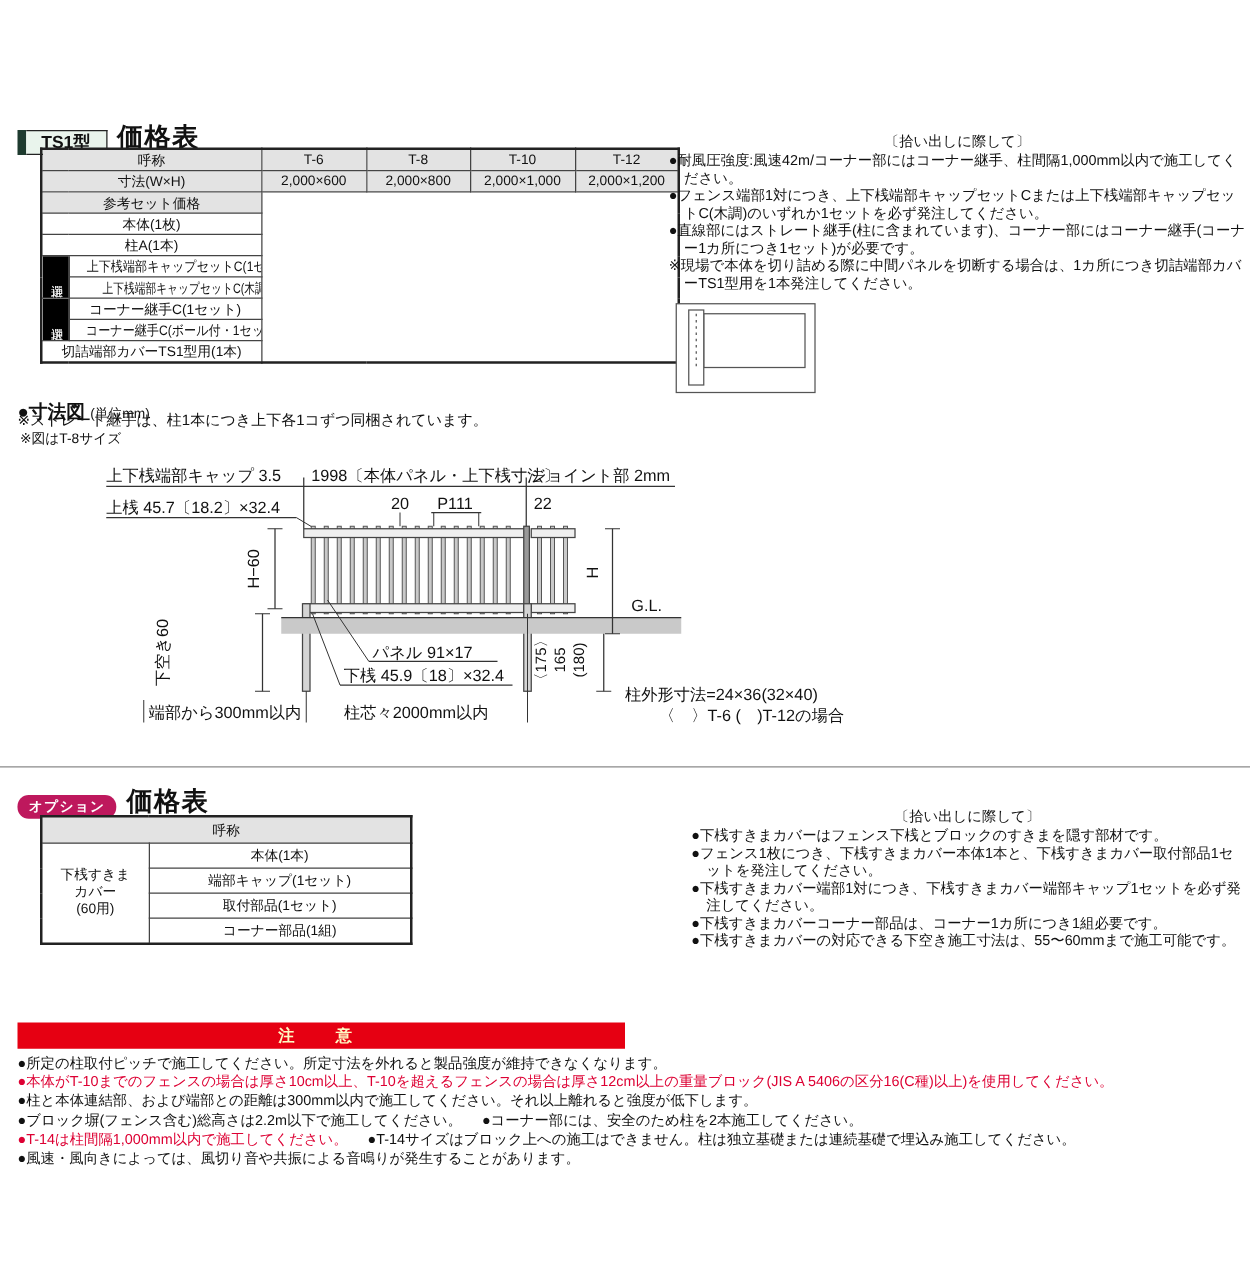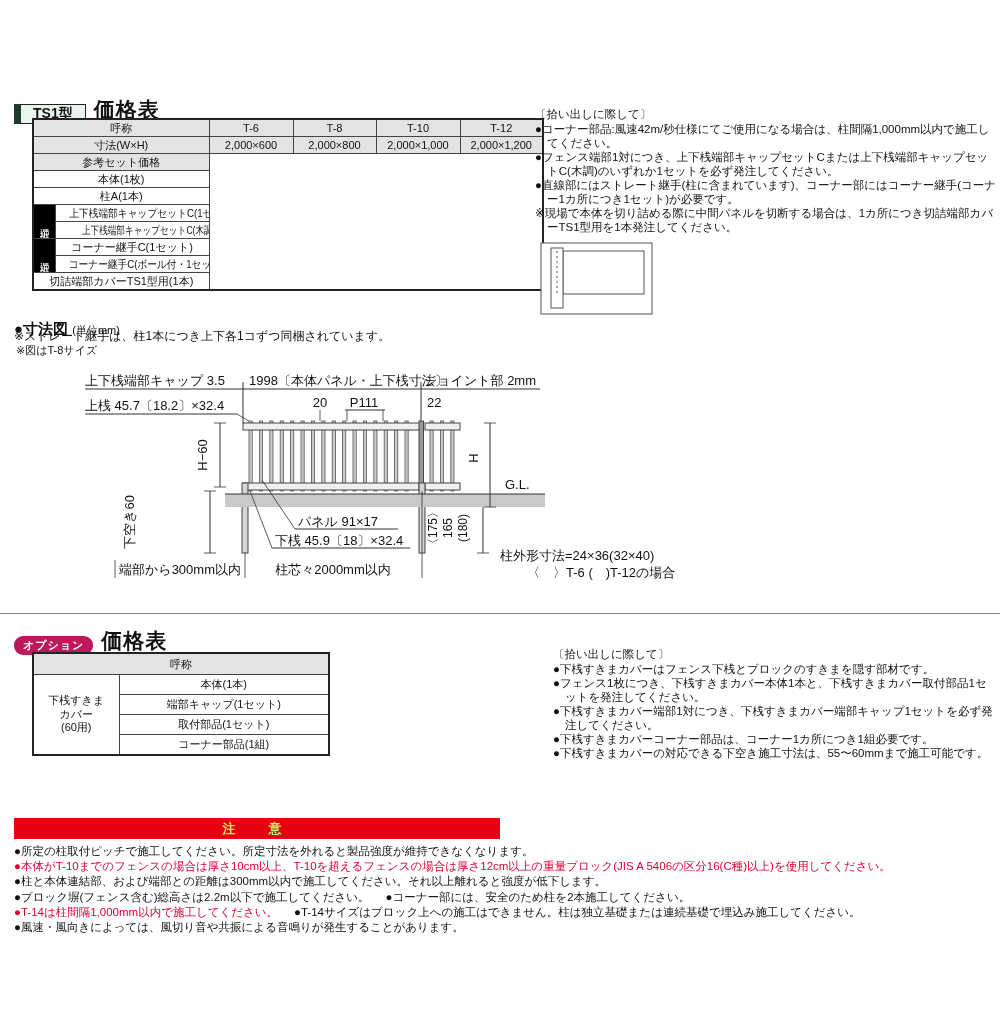--- a/index.html
+++ b/index.html
@@ -29,40 +29,40 @@
   .squeeze2{display:inline-block;transform:scaleX(.78);transform-origin:center;white-space:nowrap;}
 
   .otable{position:absolute;left:14px;top:652px;width:296px;font-size:11px;border:2px solid #222;}
   .otable td{border:1px solid #444;height:19px;text-align:center;padding:0 2px;}
   .group-cell{white-space:pre-line;line-height:1.25;}
 
   .tnote{position:absolute;left:14px;top:300px;font-size:12px;margin-top:28px;}
 
   
   .notes{position:absolute;font-size:11.5px;line-height:14px;}
-  .notes .nt{margin:0 0 1px 0;}
+  .notes .nt{margin:0 0 1px 0;text-align:center;}
   .notes .ni{padding-left:12px;text-indent:-12px;margin:0;}
 
   
   .dim-title{position:absolute;left:14px;top:320px;font-size:15px;font-weight:bold;}
   .dim-unit{font-size:11px;font-weight:normal;}
   .dim-note{position:absolute;left:16px;top:343px;font-size:11px;}
   svg text{fill:#111;font-family:"Liberation Sans","DejaVu Sans",sans-serif;}
   .dline{stroke:#333;stroke-width:1;fill:none;}
   .thin{stroke:#333;stroke-width:.8;fill:none;}
   .rail{fill:#efefef;stroke:#444;stroke-width:1;}
   .post{fill:#d4d4d4;stroke:#444;stroke-width:1;}
   [data-name="fence-pickets"] rect{fill:#c9c9c9;stroke:#555;stroke-width:.8;}
   .gband{fill:#c9c9c9;}
 
   .divider{position:absolute;left:0;right:0;top:613px;border-top:1px solid #8a8a8a;}
 
   
   .caution-bar{position:absolute;left:14px;top:818px;width:486px;height:21px;background:#e60012;
-               color:#bef264;font-weight:bold;font-size:13px;display:flex;align-items:center;
+               color:#fef9c3;font-weight:bold;font-size:13px;display:flex;align-items:center;
                justify-content:center;letter-spacing:10px;}
   .caution-body{position:absolute;left:14px;top:844px;width:982px;font-size:11.5px;line-height:15.2px;}
   .cline{white-space:nowrap;}
   .red{color:#dd0033;}
   .gap{display:inline-block;width:16px;}
 
   
   .cutfig{position:absolute;left:540px;top:242px;}
 </style>
 </head>
@@ -129,21 +129,21 @@
     <tr data-name="table-row">
       <td colspan="2" data-name="end-cover-cell">切詰端部カバーTS1型用(1本)</td>
     </tr>
   </tbody>
     </table>
 
   <div class="tnote" data-name="ts1-table-note">※ストレート継手は、柱1本につき上下各1コずつ同梱されています。</div>
 
   <div class="notes" style="left:535px;top:107px;width:462px;" data-name="ts1-pickup-notes">
     <p class="nt" data-name="notes-title">〔拾い出しに際して〕</p>
-    <p class="ni" data-name="note-item">●コーナー部品:風速42m/秒仕様にてご使用になる場合は、柱間隔1,000mm以内で施工してください。</p>
+    <p class="ni" data-name="note-item">●耐風圧強度:風速42m/コーナー部にはコーナー継手、柱間隔1,000mm以内で施工してください。</p>
     <p class="ni" data-name="note-item">●フェンス端部1対につき、上下桟端部キャップセットCまたは上下桟端部キャップセットC(木調)のいずれか1セットを必ず発注してください。</p>
     <p class="ni" data-name="note-item">●直線部にはストレート継手(柱に含まれています)、コーナー部にはコーナー継手(コーナー1カ所につき1セット)が必要です。</p>
     <p class="ni" data-name="note-item">※現場で本体を切り詰める際に中間パネルを切断する場合は、1カ所につき切詰端部カバーTS1型用を1本発注してください。</p>
   </div>
 
   <svg class="cutfig" width="114" height="74" viewBox="0 0 114 74" data-name="cutting-illustration">
     <rect x="1" y="1" width="111" height="71" fill="#fff" stroke="#555" data-name="illustration-frame"></rect>
     <rect x="23" y="9" width="81" height="43" fill="#fff" stroke="#555" data-name="illustration-panel"></rect>
     <rect x="11" y="6" width="12" height="60" fill="#fff" stroke="#555" data-name="illustration-post"></rect>
     <line x1="17" y1="9" x2="17" y2="52" stroke="#555" stroke-dasharray="2,3" data-name="cut-line"></line>

